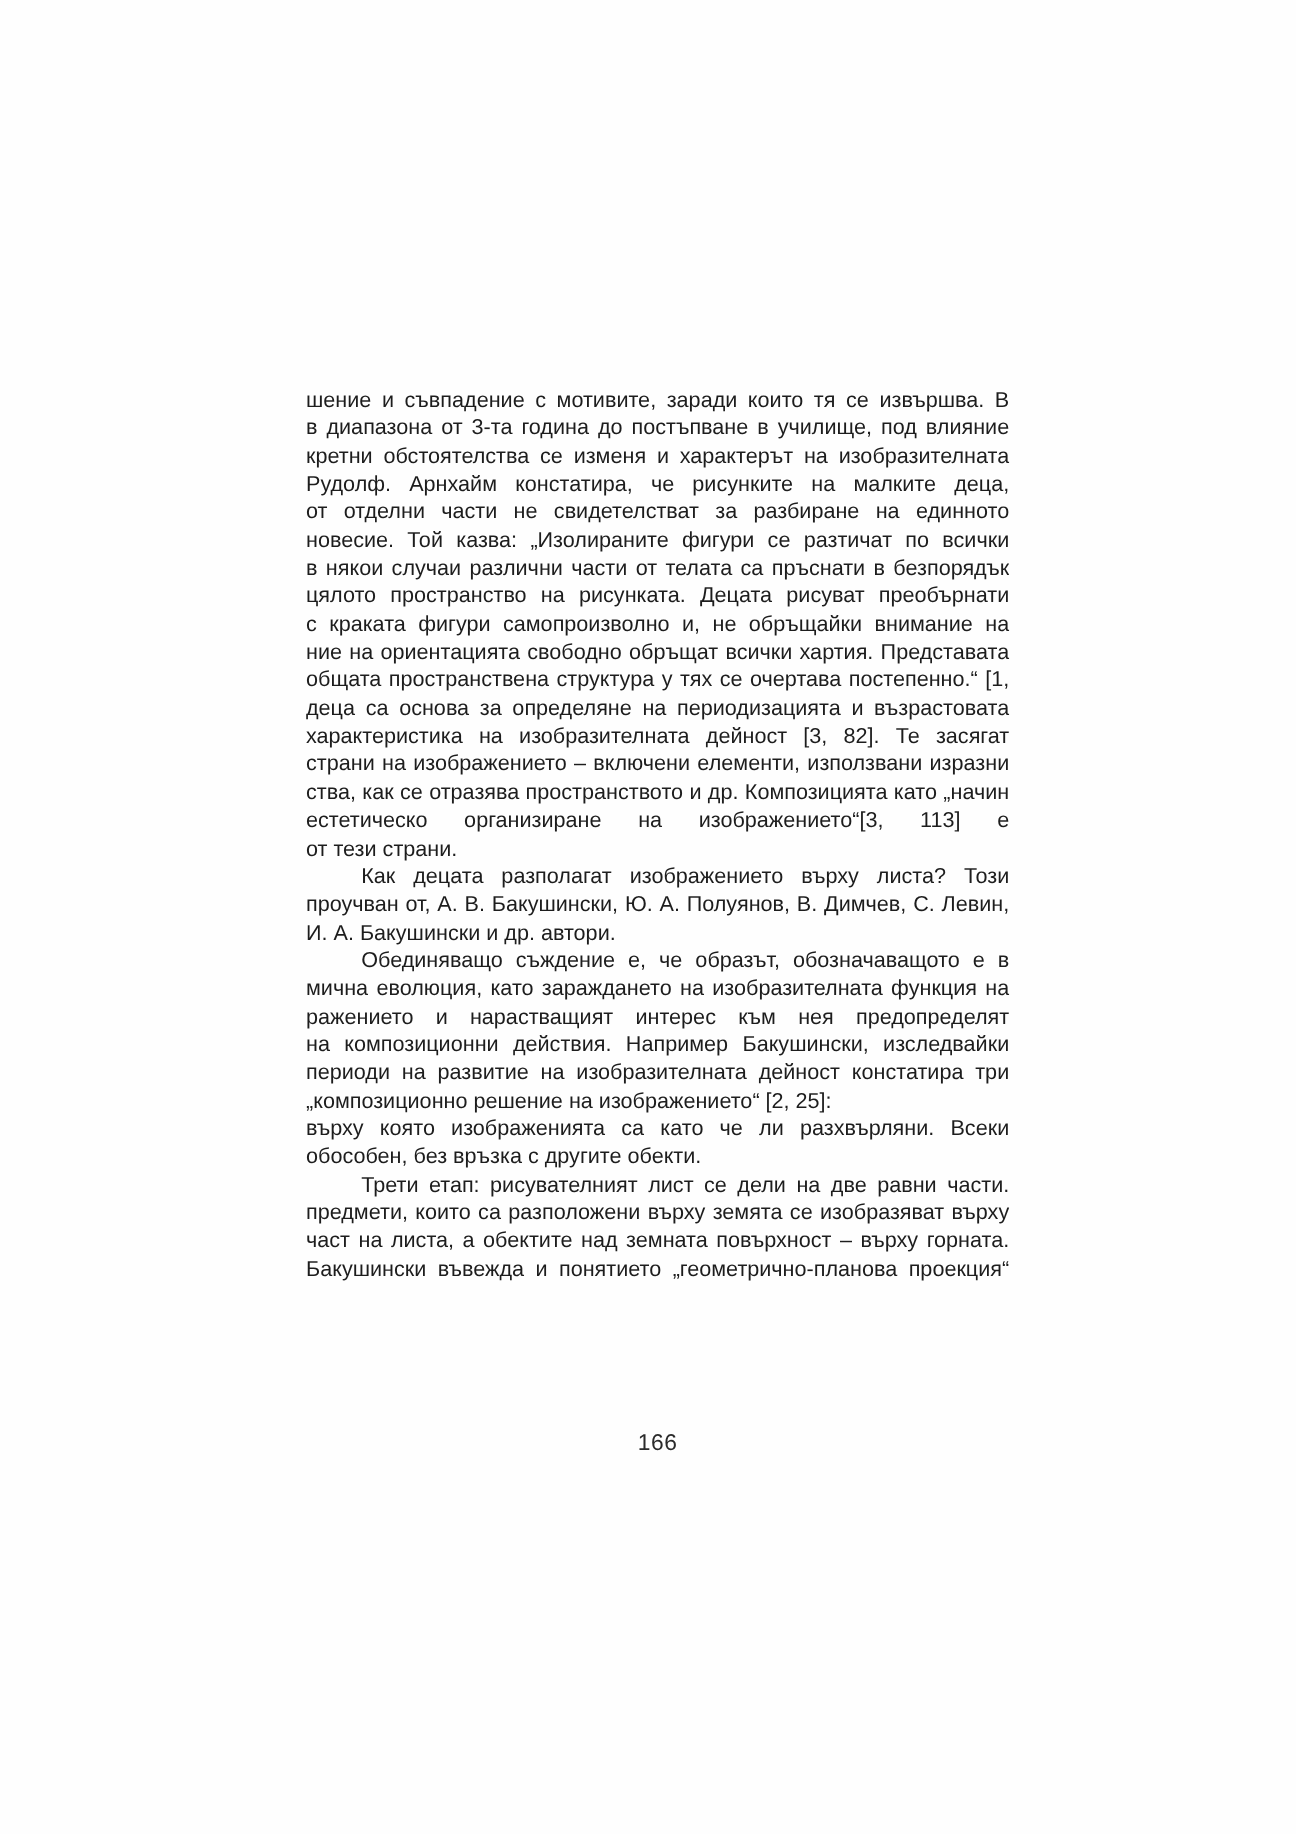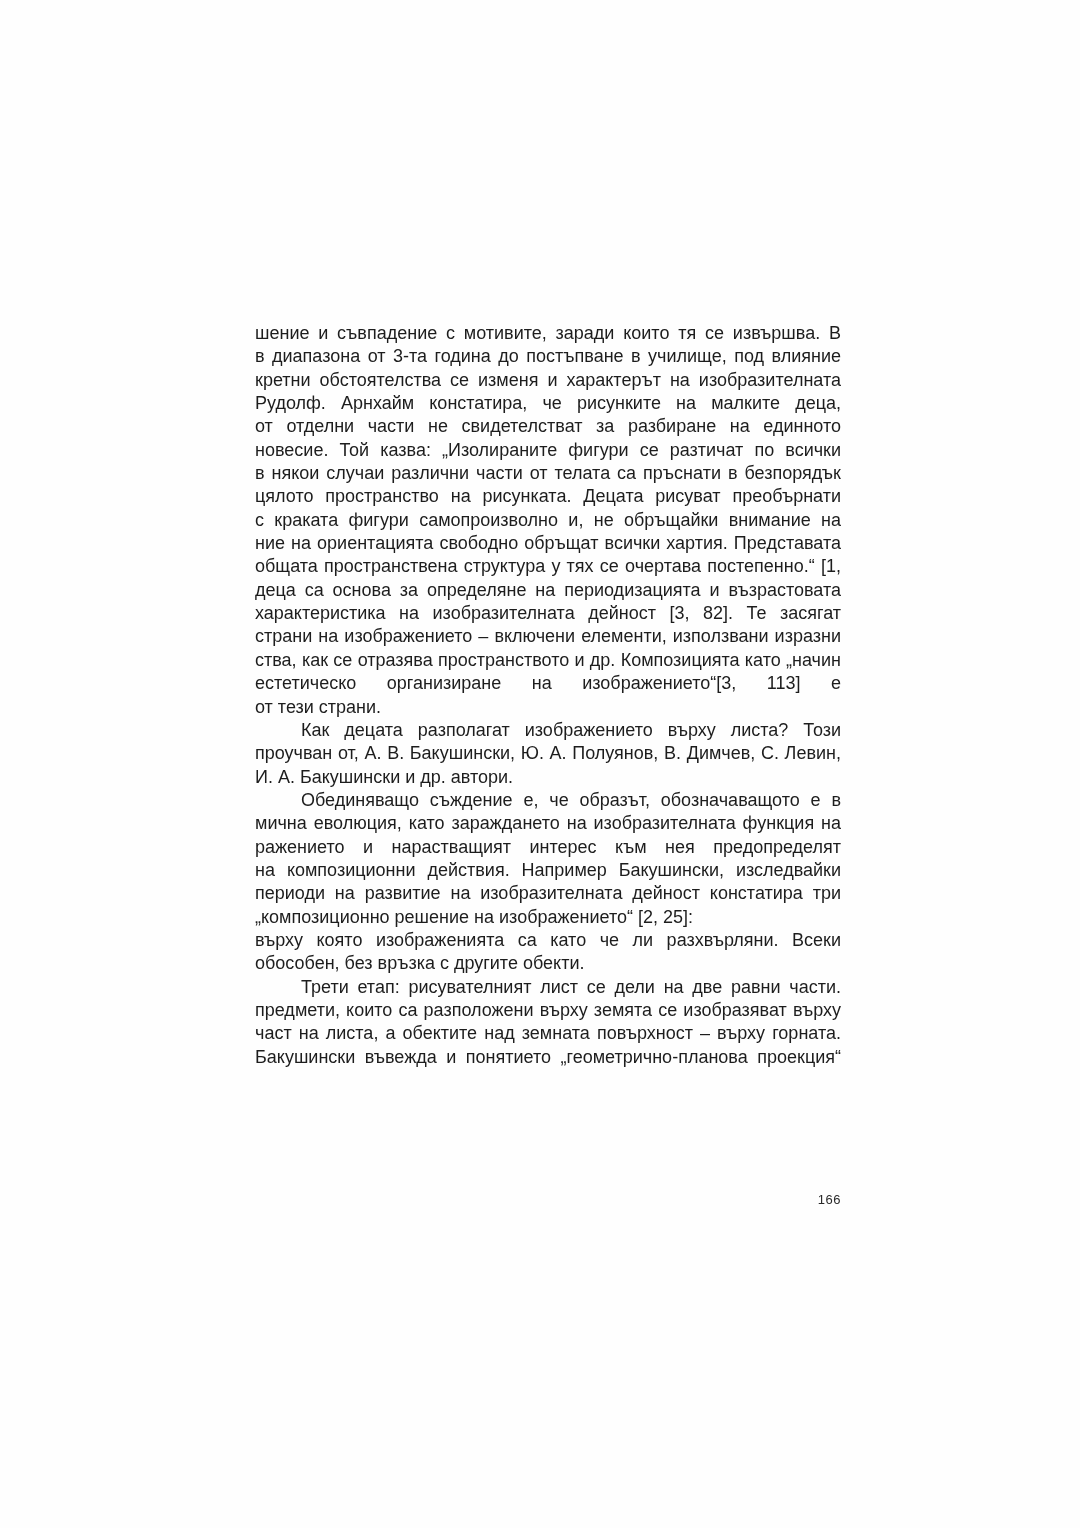--- a/index.html
+++ b/index.html
@@ -46,22 +46,22 @@
     text-align-last: justify;
   }
   .line.indent {
     text-indent: 46px;
   }
   .page-number {
     position: absolute;
     left: 255px;
     top: 1192px;
     width: 586px;
-    text-align: right;
-    font-size: 13px;
+    text-align: center;
+    font-size: 19px;
     color: #2a2a2a;
     letter-spacing: 0.5px;
   }
 </style>
 </head>
 <body>
 
 <div class="page">
   <div class="text-block">
       <div class="paragraph">

